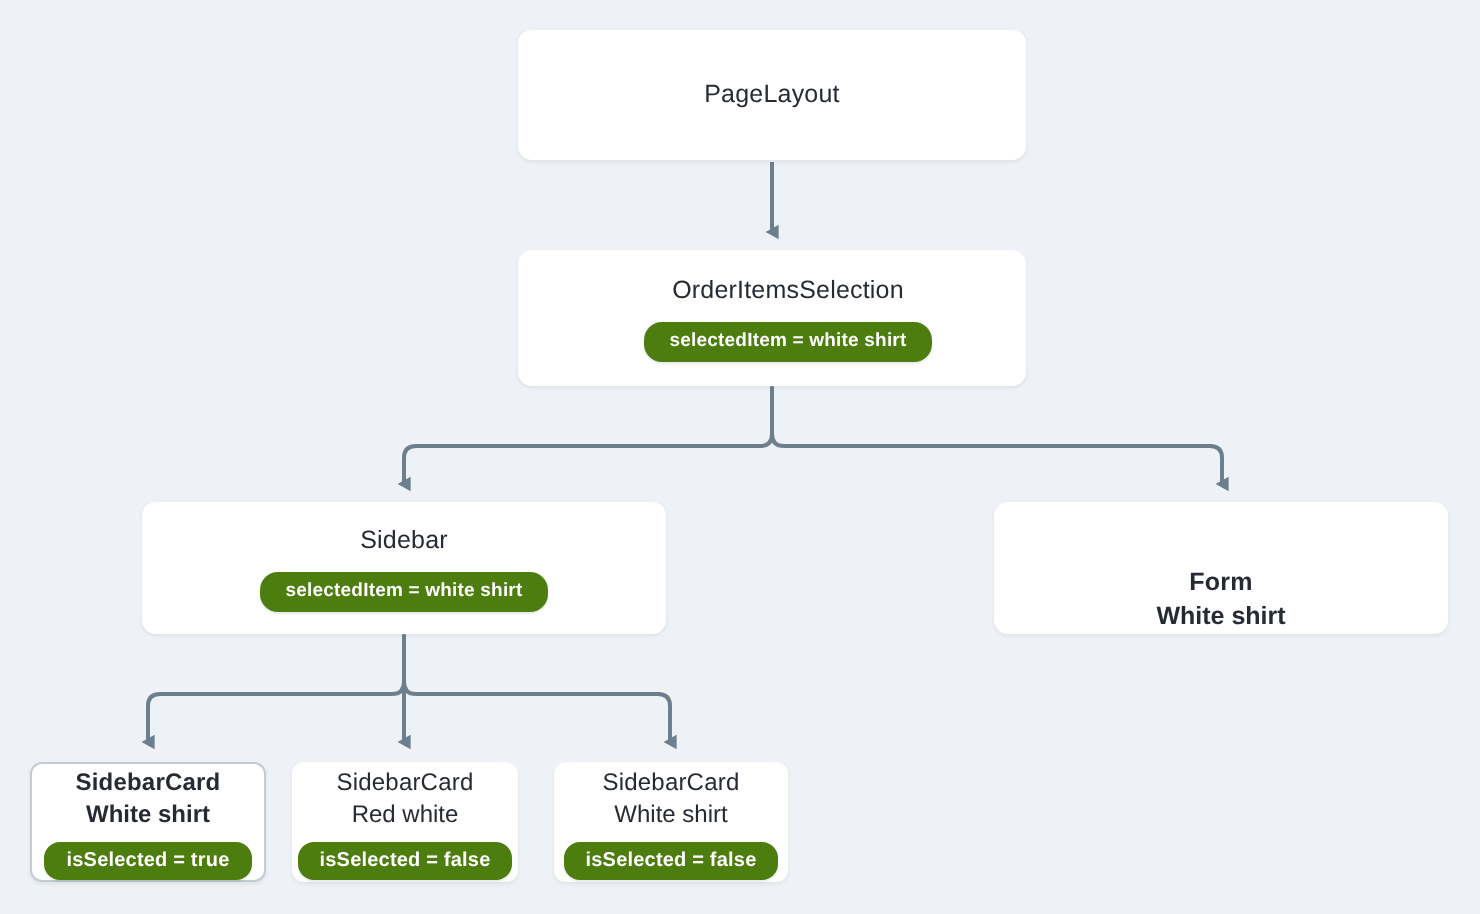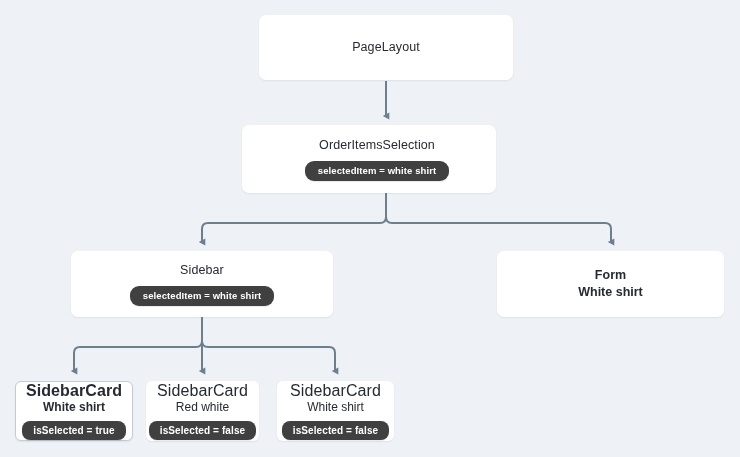--- a/index.html
+++ b/index.html
@@ -50,58 +50,58 @@
     line-height: 17px;
     white-space: nowrap;
   }
   .node.bold .title,
   .node.bold .subtitle {
     font-weight: bold;
   }
 
   .badge {
     margin-top: 7px;
-    background: #404040;
+    background: #4d7c0f;
     color: #ffffff;
     font-size: 9.5px;
     font-weight: bold;
     line-height: 11px;
     letter-spacing: 0.1px;
     border-radius: 9px;
     padding: 4px 13px 5px 13px;
     white-space: nowrap;
     box-shadow: 0 1px 1px rgba(35,45,60,0.10);
   }
 
   .card {
     border-radius: 6px;
   }
   .card .title {
-    font-size: 16px;
+    font-size: 12px;
     line-height: 16px;
   }
   .card .subtitle {
     font-size: 12px;
     line-height: 16px;
   }
   .card .badge {
     margin-top: 6px;
     font-size: 10px;
     padding: 4px 11px 4px 11px;
     border-radius: 8px;
   }
   .card.selected {
     border: 1px solid #c3cbd4;
   }
 
   
   #node-pagelayout      { left: 259px; top: 15px;  width: 254px; height: 65px; }
-  #node-orderitems      { left: 242px; top: 125px; width: 254px; height: 68px; padding-left: 16px; }
+  #node-orderitems      { left: 259px; top: 125px; width: 254px; height: 68px; padding-left: 16px; }
   #node-sidebar         { left: 71px;  top: 251px; width: 262px; height: 66px; align-items: center; }
-  #node-form            { left: 497px; top: 251px; width: 227px; height: 66px; }
+  #node-form            { left: 497px; top: 251px; width: 227px; height: 66px; justify-content: flex-end; }
   #card-white           { left: 15px;  top: 381px; width: 118px; height: 60px; }
   #card-red             { left: 146px; top: 381px; width: 113px; height: 60px; }
   #card-blue            { left: 277px; top: 381px; width: 117px; height: 60px; }
 </style>
 </head>
 <body>
 
 <div id="canvas">
 
   <svg id="edges" viewBox="0 0 740 457" width="740" height="457">

